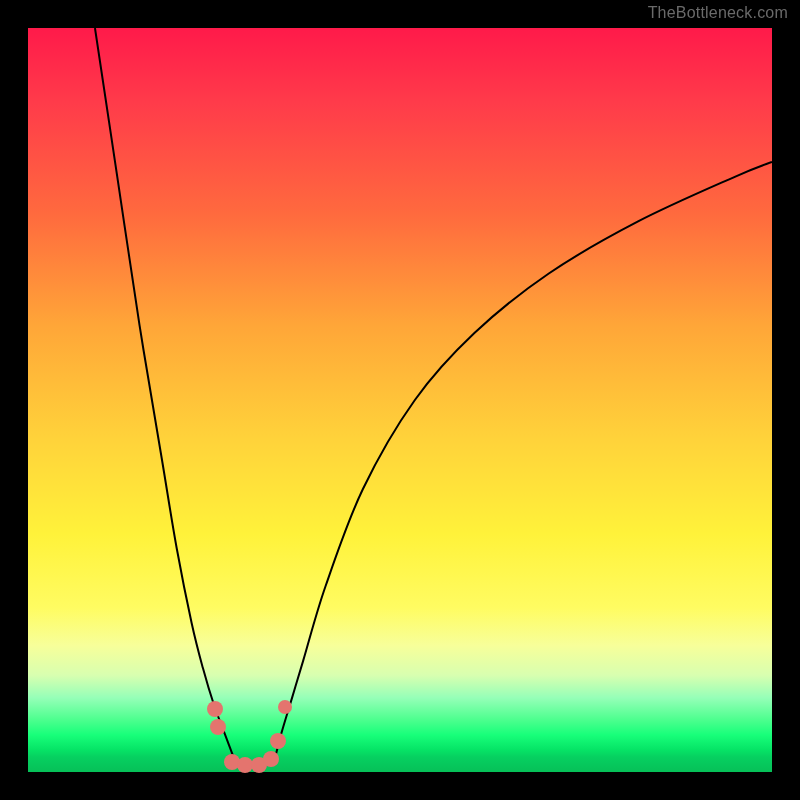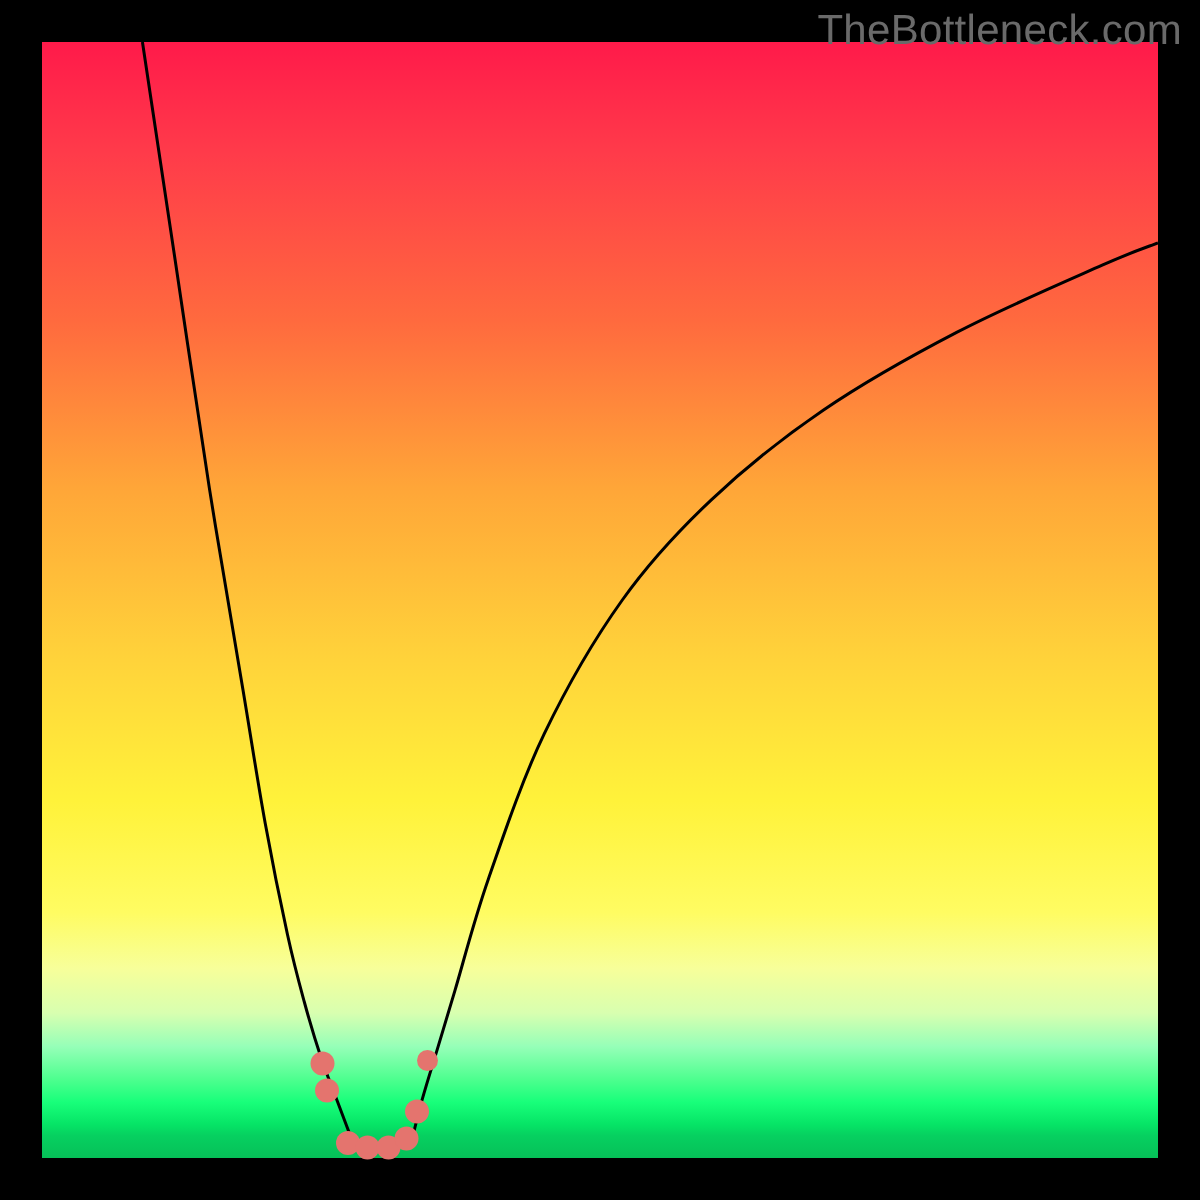--- a/index.html
+++ b/index.html
@@ -40,21 +40,21 @@
     left: 0;
     top: 0;
     width: 744px;
     height: 744px;
   }
   .watermark {
     position: absolute;
     top: 4px;
     right: 12px;
     color: #6a6a6a;
-    font-size: 28px;
+    font-size: 16px;
     font-weight: 500;
     letter-spacing: 0.2px;
   }
   .marker {
     position: absolute;
     background: #e4746e;
     border-radius: 50%;
   }
 </style>
 </head>

